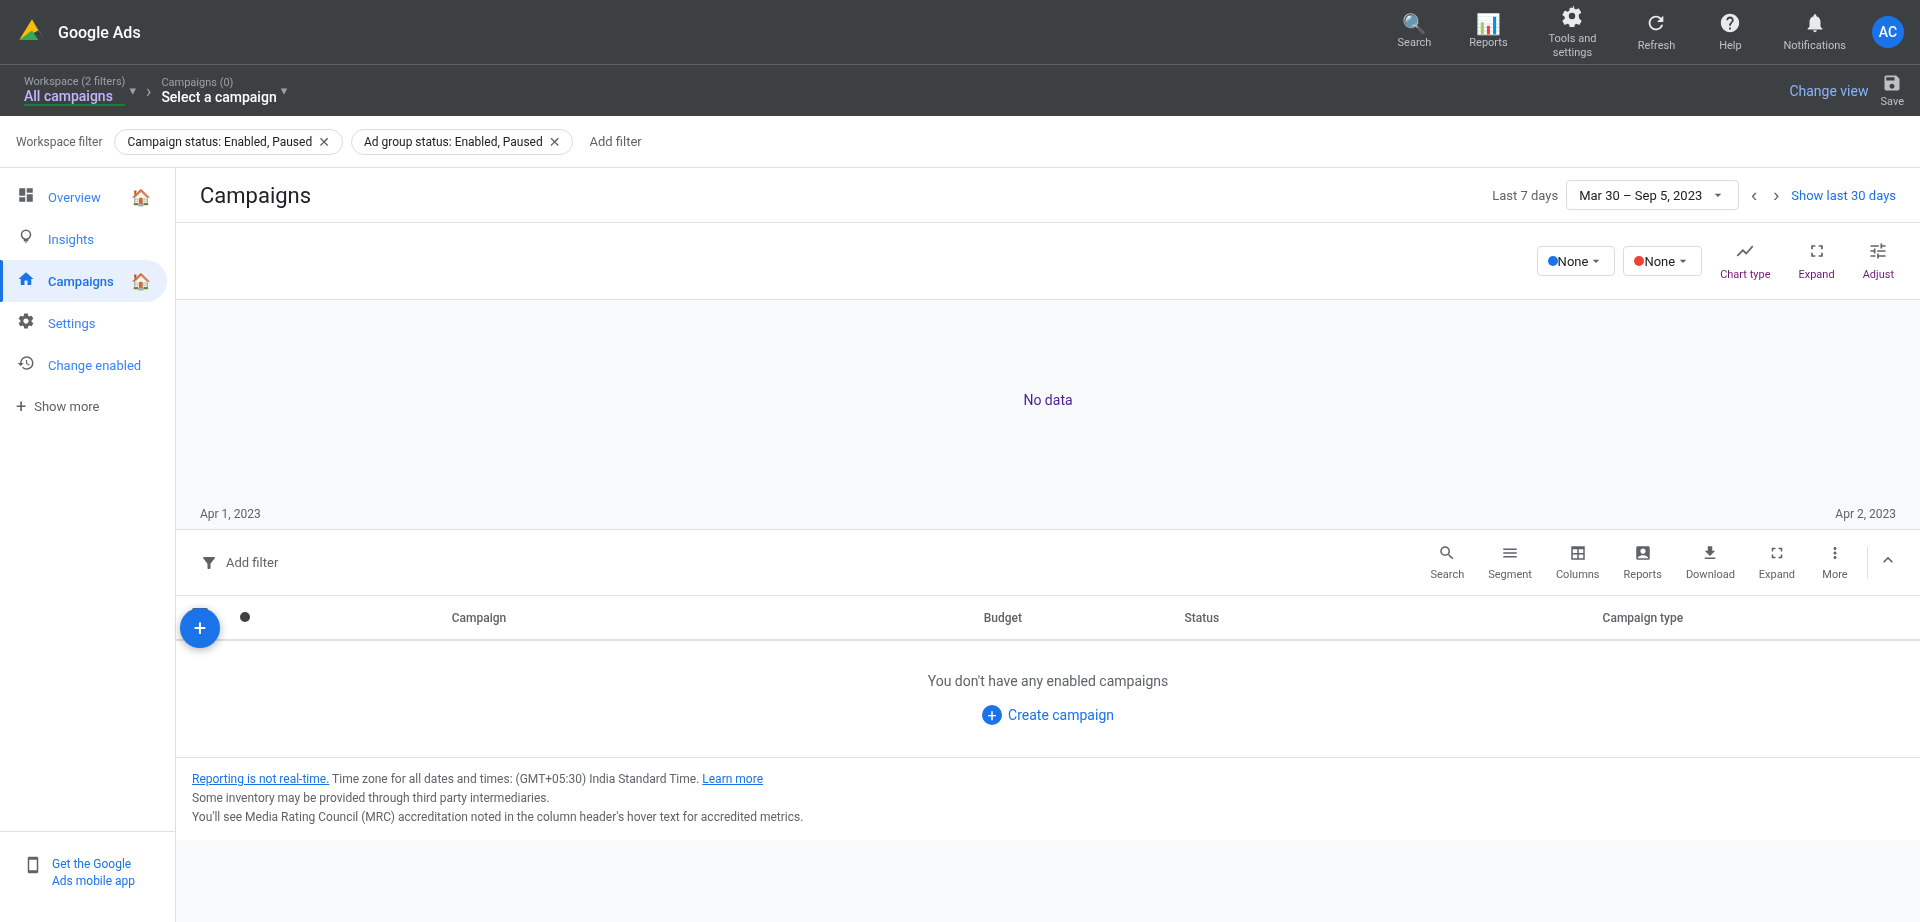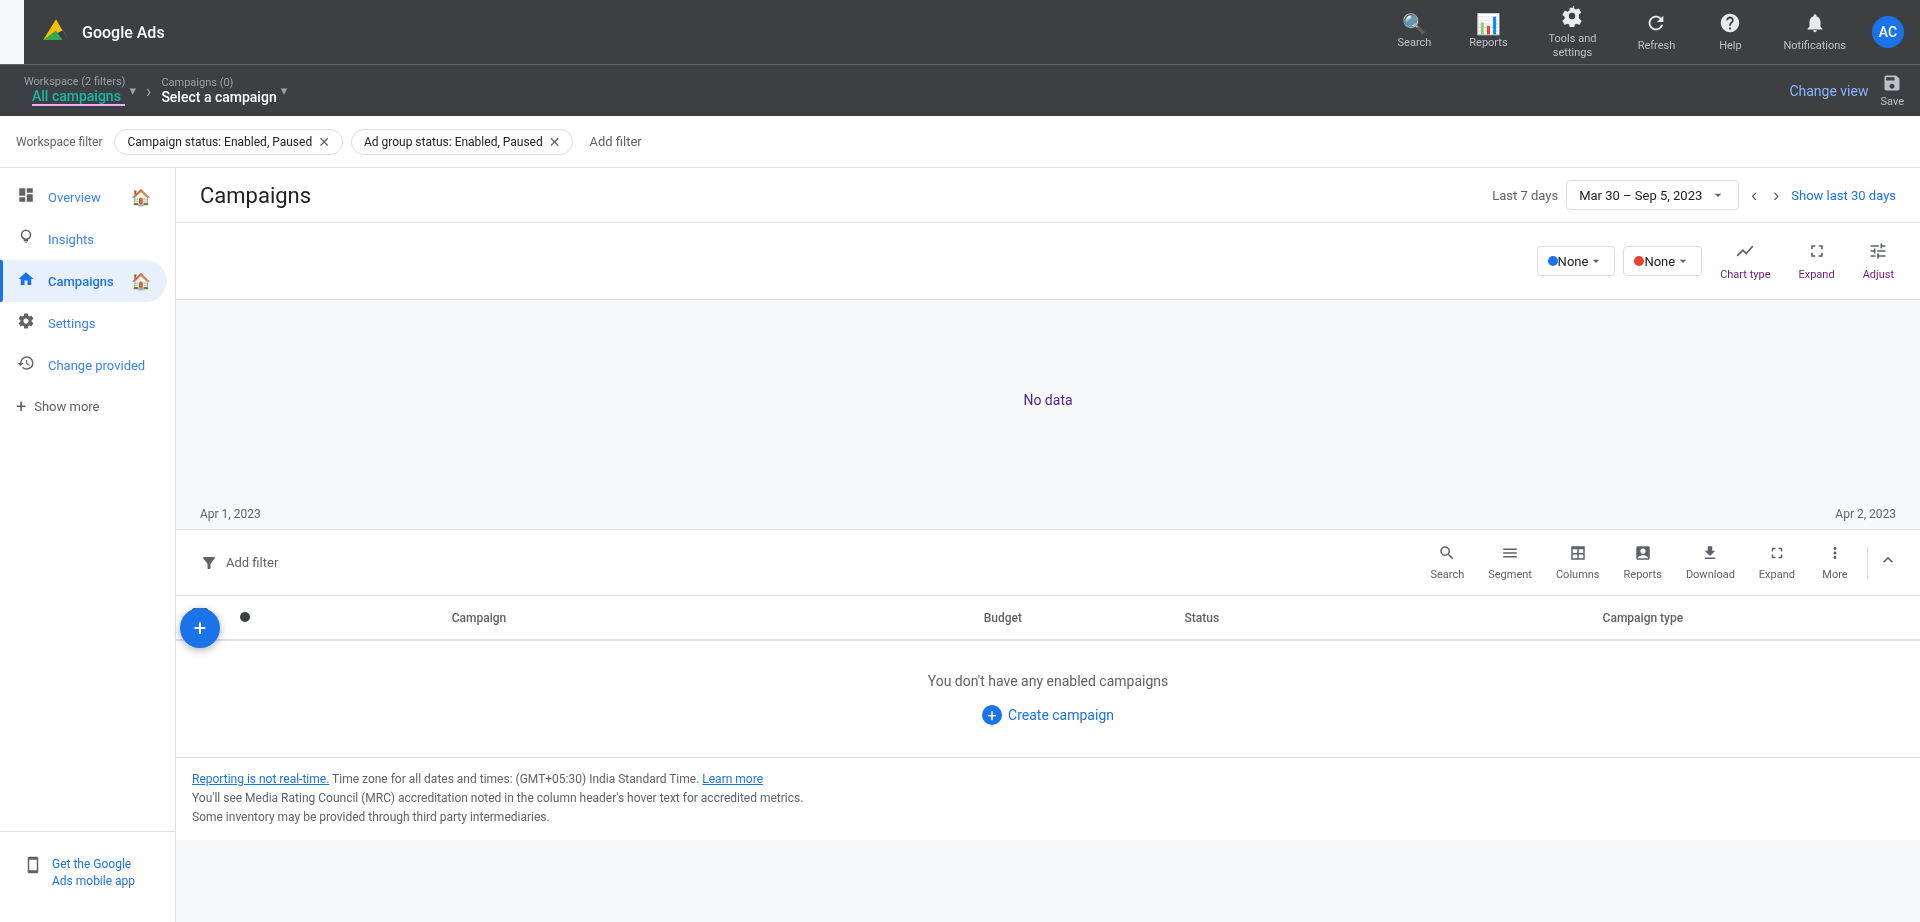--- a/index.html
+++ b/index.html
@@ -7,21 +7,20 @@
 
     
     .top-nav {
       background: #3c4043;
       height: 64px;
       display: flex;
       align-items: center;
       padding: 0 16px;
       gap: 0;
       color: #fff;
-      margin-left: 24px;
     }
     .logo-area {
       display: flex;
       align-items: center;
       gap: 10px;
       margin-right: auto;
     }
     .logo-icon {
       width: 32px;
       height: 32px;
@@ -73,21 +72,21 @@
     }
     .breadcrumb-item {
       display: flex;
       align-items: center;
       color: #e8eaed;
       cursor: pointer;
       padding: 6px 8px;
     }
     .breadcrumb-item .sub { font-size: 11px; color: #9aa0a6; }
     .breadcrumb-item .main { font-size: 14px; font-weight: 500; color: #fff; }
-    .breadcrumb-item.active .main { color: #14b8a6; border-bottom: 2px solid #f0abfc; margin-left: 8px; }
+    .breadcrumb-item.active .main { color: #c4b5fd; border-bottom: 2px solid #15803d; }
     .breadcrumb-separator {
       color: #9aa0a6;
       font-size: 18px;
       margin: 0 2px;
     }
     .breadcrumb-dropdown {
       color: #9aa0a6;
       margin-left: 4px;
       cursor: pointer;
     }
@@ -580,21 +579,21 @@
           </svg>
       </span>
       <span>Settings</span>
     </div>
     <div class="sidebar-item">
       <span class="sidebar-icon">
         <svg width="18" height="18" viewBox="0 0 24 24" fill="#5f6368">
             <path d="M13 3a9 9 0 0 0-9 9H1l3.89 3.89.07.14L9 12H6c0-3.87 3.13-7 7-7s7 3.13 7 7-3.13 7-7 7c-1.93 0-3.68-.79-4.94-2.06l-1.42 1.42A8.954 8.954 0 0 0 13 21a9 9 0 0 0 0-18zm-1 5v5l4.28 2.54.72-1.21-3.5-2.08V8H12z"></path>
           </svg>
       </span>
-      <span>Change provided</span>
+      <span>Change enabled</span>
     </div>
     <div class="show-more">
       <span style="font-size:18px;">+</span>
       <span>Show more</span>
     </div>
     <div style="flex:1;"></div>
     <div class="sidebar-bottom">
       <span class="sidebar-bottom-icon">
         <svg width="18" height="18" viewBox="0 0 24 24" fill="#5f6368">
             <path d="M17 1.01L7 1c-1.1 0-2 .9-2 2v18c0 1.1.9 2 2 2h10c1.1 0 2-.9 2-2V3c0-1.1-.9-1.99-2-1.99zM17 19H7V5h10v14z"></path>
@@ -789,19 +788,19 @@
         </tbody>
       </table>
     </div>
 
     <div class="footer">
       <div>
         <a>Reporting is not real-time.</a>
         <span> Time zone for all dates and times: (GMT+05:30) India Standard Time. </span>
         <a>Learn more</a>
       </div>
+      <div>Some inventory may be provided through third party intermediaries.</div>
       <div>You'll see Media Rating Council (MRC) accreditation noted in the column header's hover text for accredited metrics.</div>
-      <div>Some inventory may be provided through third party intermediaries.</div>
     </div>
   </div>
 </div>
 
 <div class="fab">+</div>
 
 </body></html>

